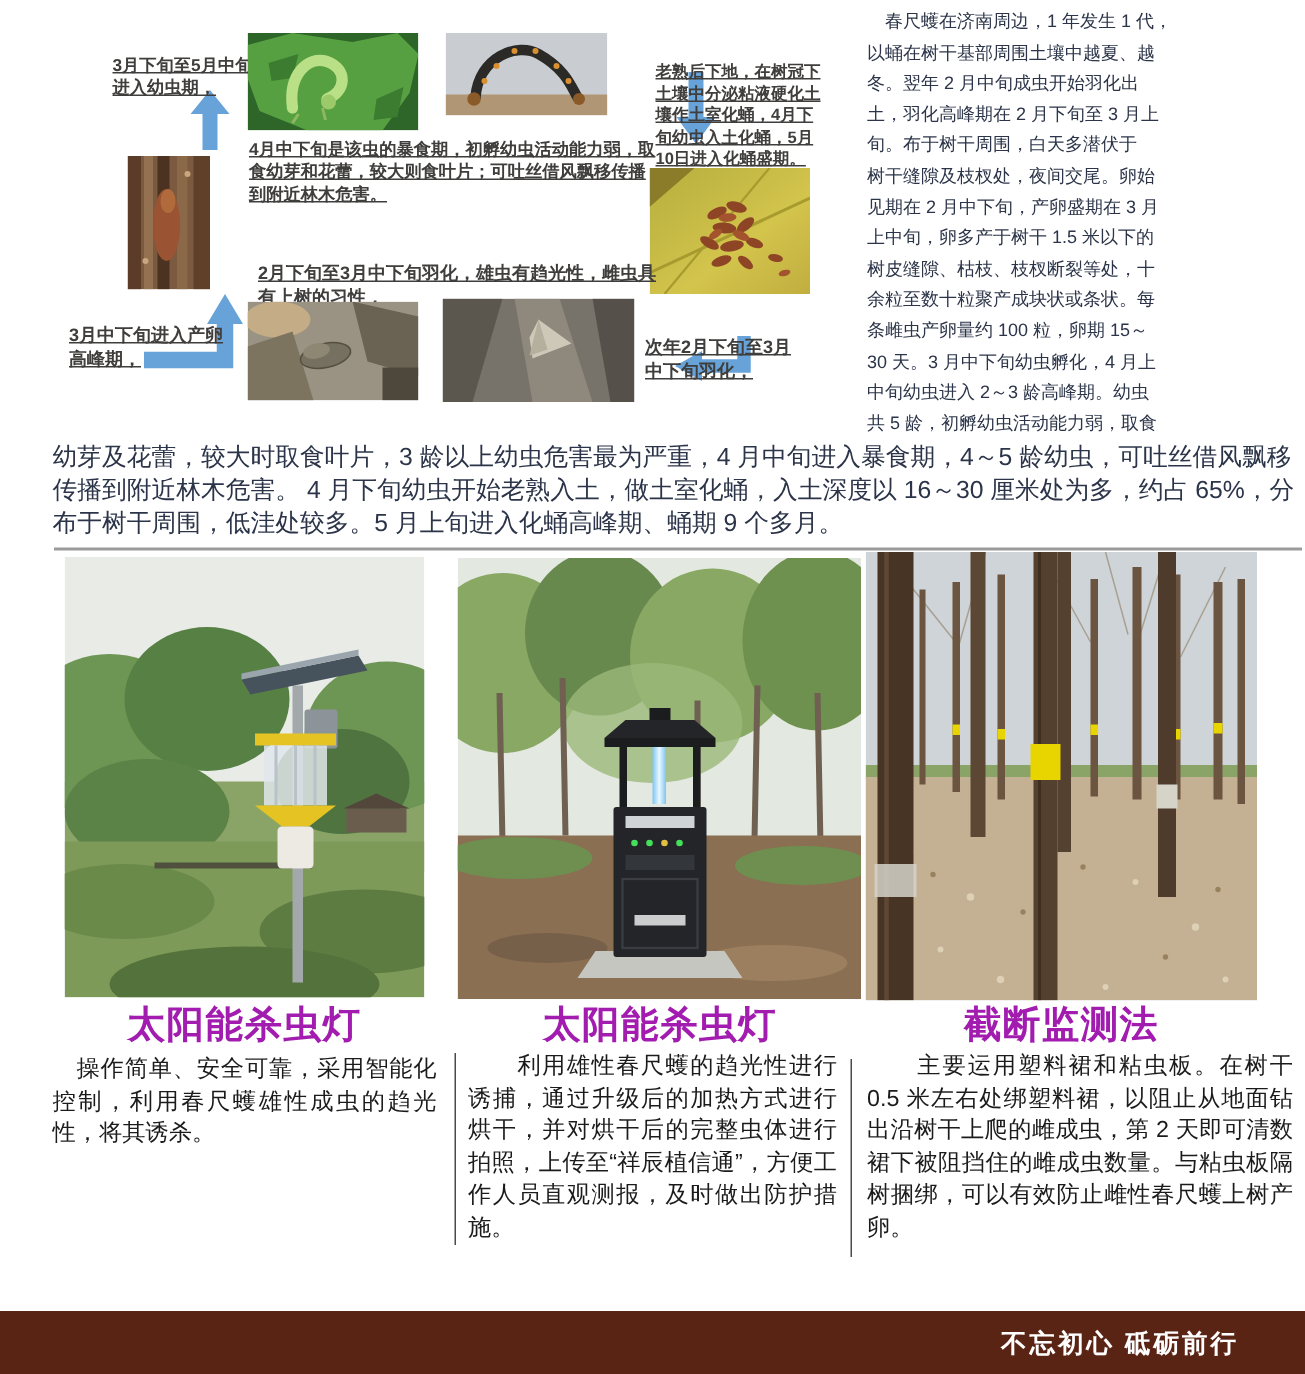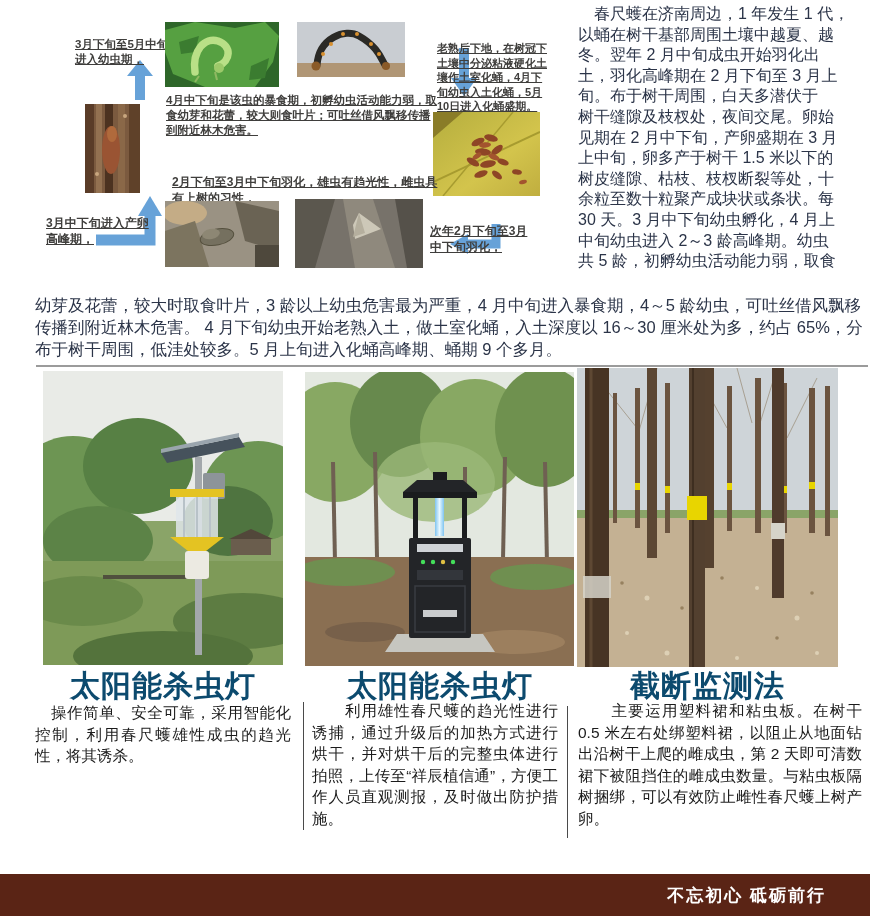--- a/index.html
+++ b/index.html
@@ -1,24 +1,24 @@
 <!DOCTYPE html>
 <html><head>
 <meta charset="utf-8">
 <style>
   html,body{margin:0;padding:0;background:#fff;}
   #page{position:relative;width:870px;height:916px;background:#fff;overflow:hidden;
         font-family:"Liberation Sans","DejaVu Sans",sans-serif;}
   .abs{position:absolute;}
   .ann{font-weight:bold;color:#3f3e3c;line-height:1.32;text-decoration:underline;}
-  .intro-line{font-size:16px;line-height:20.6px;color:#2b3448;white-space:nowrap;}
+  .intro-line{font-size:12px;line-height:20.6px;color:#2b3448;white-space:nowrap;}
   .para-line{font-size:16.5px;line-height:22px;color:#2b3448;white-space:nowrap;}
   .photo{overflow:hidden;}
   .photo svg{display:block;}
-  .mtitle{font-size:30px;font-weight:bold;color:#0c4a6e;text-align:center;letter-spacing:1px;}
+  .mtitle{font-size:25px;font-weight:bold;color:#a21caf;text-align:center;letter-spacing:1px;}
   .mdesc{font-size:15.5px;line-height:21.5px;color:#1b1b1b;text-align:justify;}
   .vdiv{width:1px;background:#4a4a4a;}
   #footer{background:#5a2415;}
   #footer .slogan{position:absolute;right:44px;top:10px;font-size:17px;color:#ffffff;
                   font-weight:bold;letter-spacing:2px;}
   .arrow{opacity:0.92;}
 </style>
 </head>
 <body>
 
@@ -158,20 +158,21 @@
     <div class="intro-line">　春尺蠖在济南周边，1 年发生 1 代，</div>
     <div class="intro-line">以蛹在树干基部周围土壤中越夏、越</div>
     <div class="intro-line">冬。翌年 2 月中旬成虫开始羽化出</div>
     <div class="intro-line">土，羽化高峰期在 2 月下旬至 3 月上</div>
     <div class="intro-line">旬。布于树干周围，白天多潜伏于</div>
     <div class="intro-line">树干缝隙及枝杈处，夜间交尾。卵始</div>
     <div class="intro-line">见期在 2 月中下旬，产卵盛期在 3 月</div>
     <div class="intro-line">上中旬，卵多产于树干 1.5 米以下的</div>
     <div class="intro-line">树皮缝隙、枯枝、枝杈断裂等处，十</div>
     <div class="intro-line">余粒至数十粒聚产成块状或条状。每</div>
+    <div class="intro-line">条雌虫产卵量约 100 粒，卵期 15～</div>
     <div class="intro-line">30 天。3 月中下旬幼虫孵化，4 月上</div>
     <div class="intro-line">中旬幼虫进入 2～3 龄高峰期。幼虫</div>
     <div class="intro-line">共 5 龄，初孵幼虫活动能力弱，取食</div>
   </div>
 
   <div class="abs" style="left:35px;top:294px;width:832px;">
     <div class="para-line">幼芽及花蕾，较大时取食叶片，3 龄以上幼虫危害最为严重，4 月中旬进入暴食期，4～5 龄幼虫，可吐丝借风飘移</div>
     <div class="para-line">传播到附近林木危害。 4 月下旬幼虫开始老熟入土，做土室化蛹，入土深度以 16～30 厘米处为多，约占 65%，分</div>
     <div class="para-line">布于树干周围，低洼处较多。5 月上旬进入化蛹高峰期、蛹期 9 个多月。</div>
   </div>

